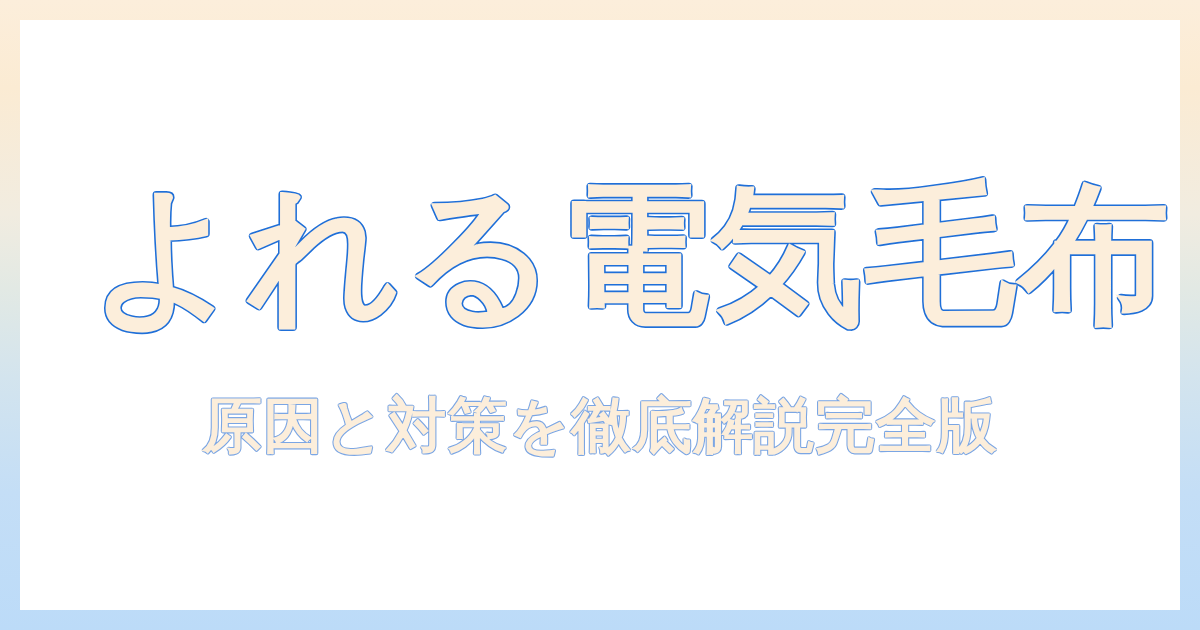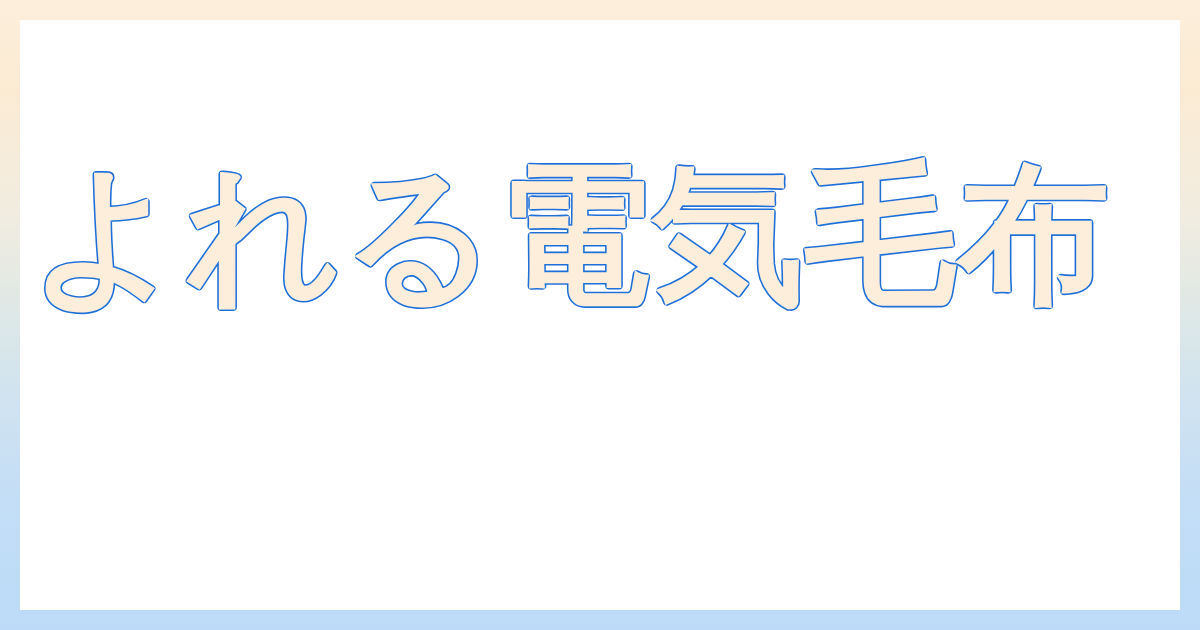--- a/index.html
+++ b/index.html
@@ -45,24 +45,24 @@
     flex-direction: column;
     align-items: center;
     justify-content: flex-start;
   }
 
   
   .title-wrap {
     position: absolute;
     left: 0;
     right: 0;
-    top: 112px;
+    top: 132px;
     display: flex;
     align-items: center;
-    justify-content: flex-start;
+    justify-content: flex-end;
   }
 
   .title-svg {
     display: block;
     width: 1100px;
     height: 210px;
     overflow: visible;
   }
 
   .title-svg text {
@@ -113,15 +113,20 @@
 <div class="ogp-frame">
 
   <div class="ogp-card">
 
     <div class="title-wrap">
       <svg class="title-svg" viewBox="0 0 1100 210" preserveAspectRatio="xMidYMid meet">
         <text x="550" y="155" text-anchor="middle">よれる電気毛布</text>
       </svg>
     </div>
 
+    <div class="subtitle-wrap">
+      <svg class="subtitle-svg" viewBox="0 0 900 100" preserveAspectRatio="xMidYMid meet">
+        <text x="450" y="68" text-anchor="middle">原因と対策を徹底解説完全版</text>
+      </svg>
+    </div>
 
   </div>
 </div>
 
 </body></html>

